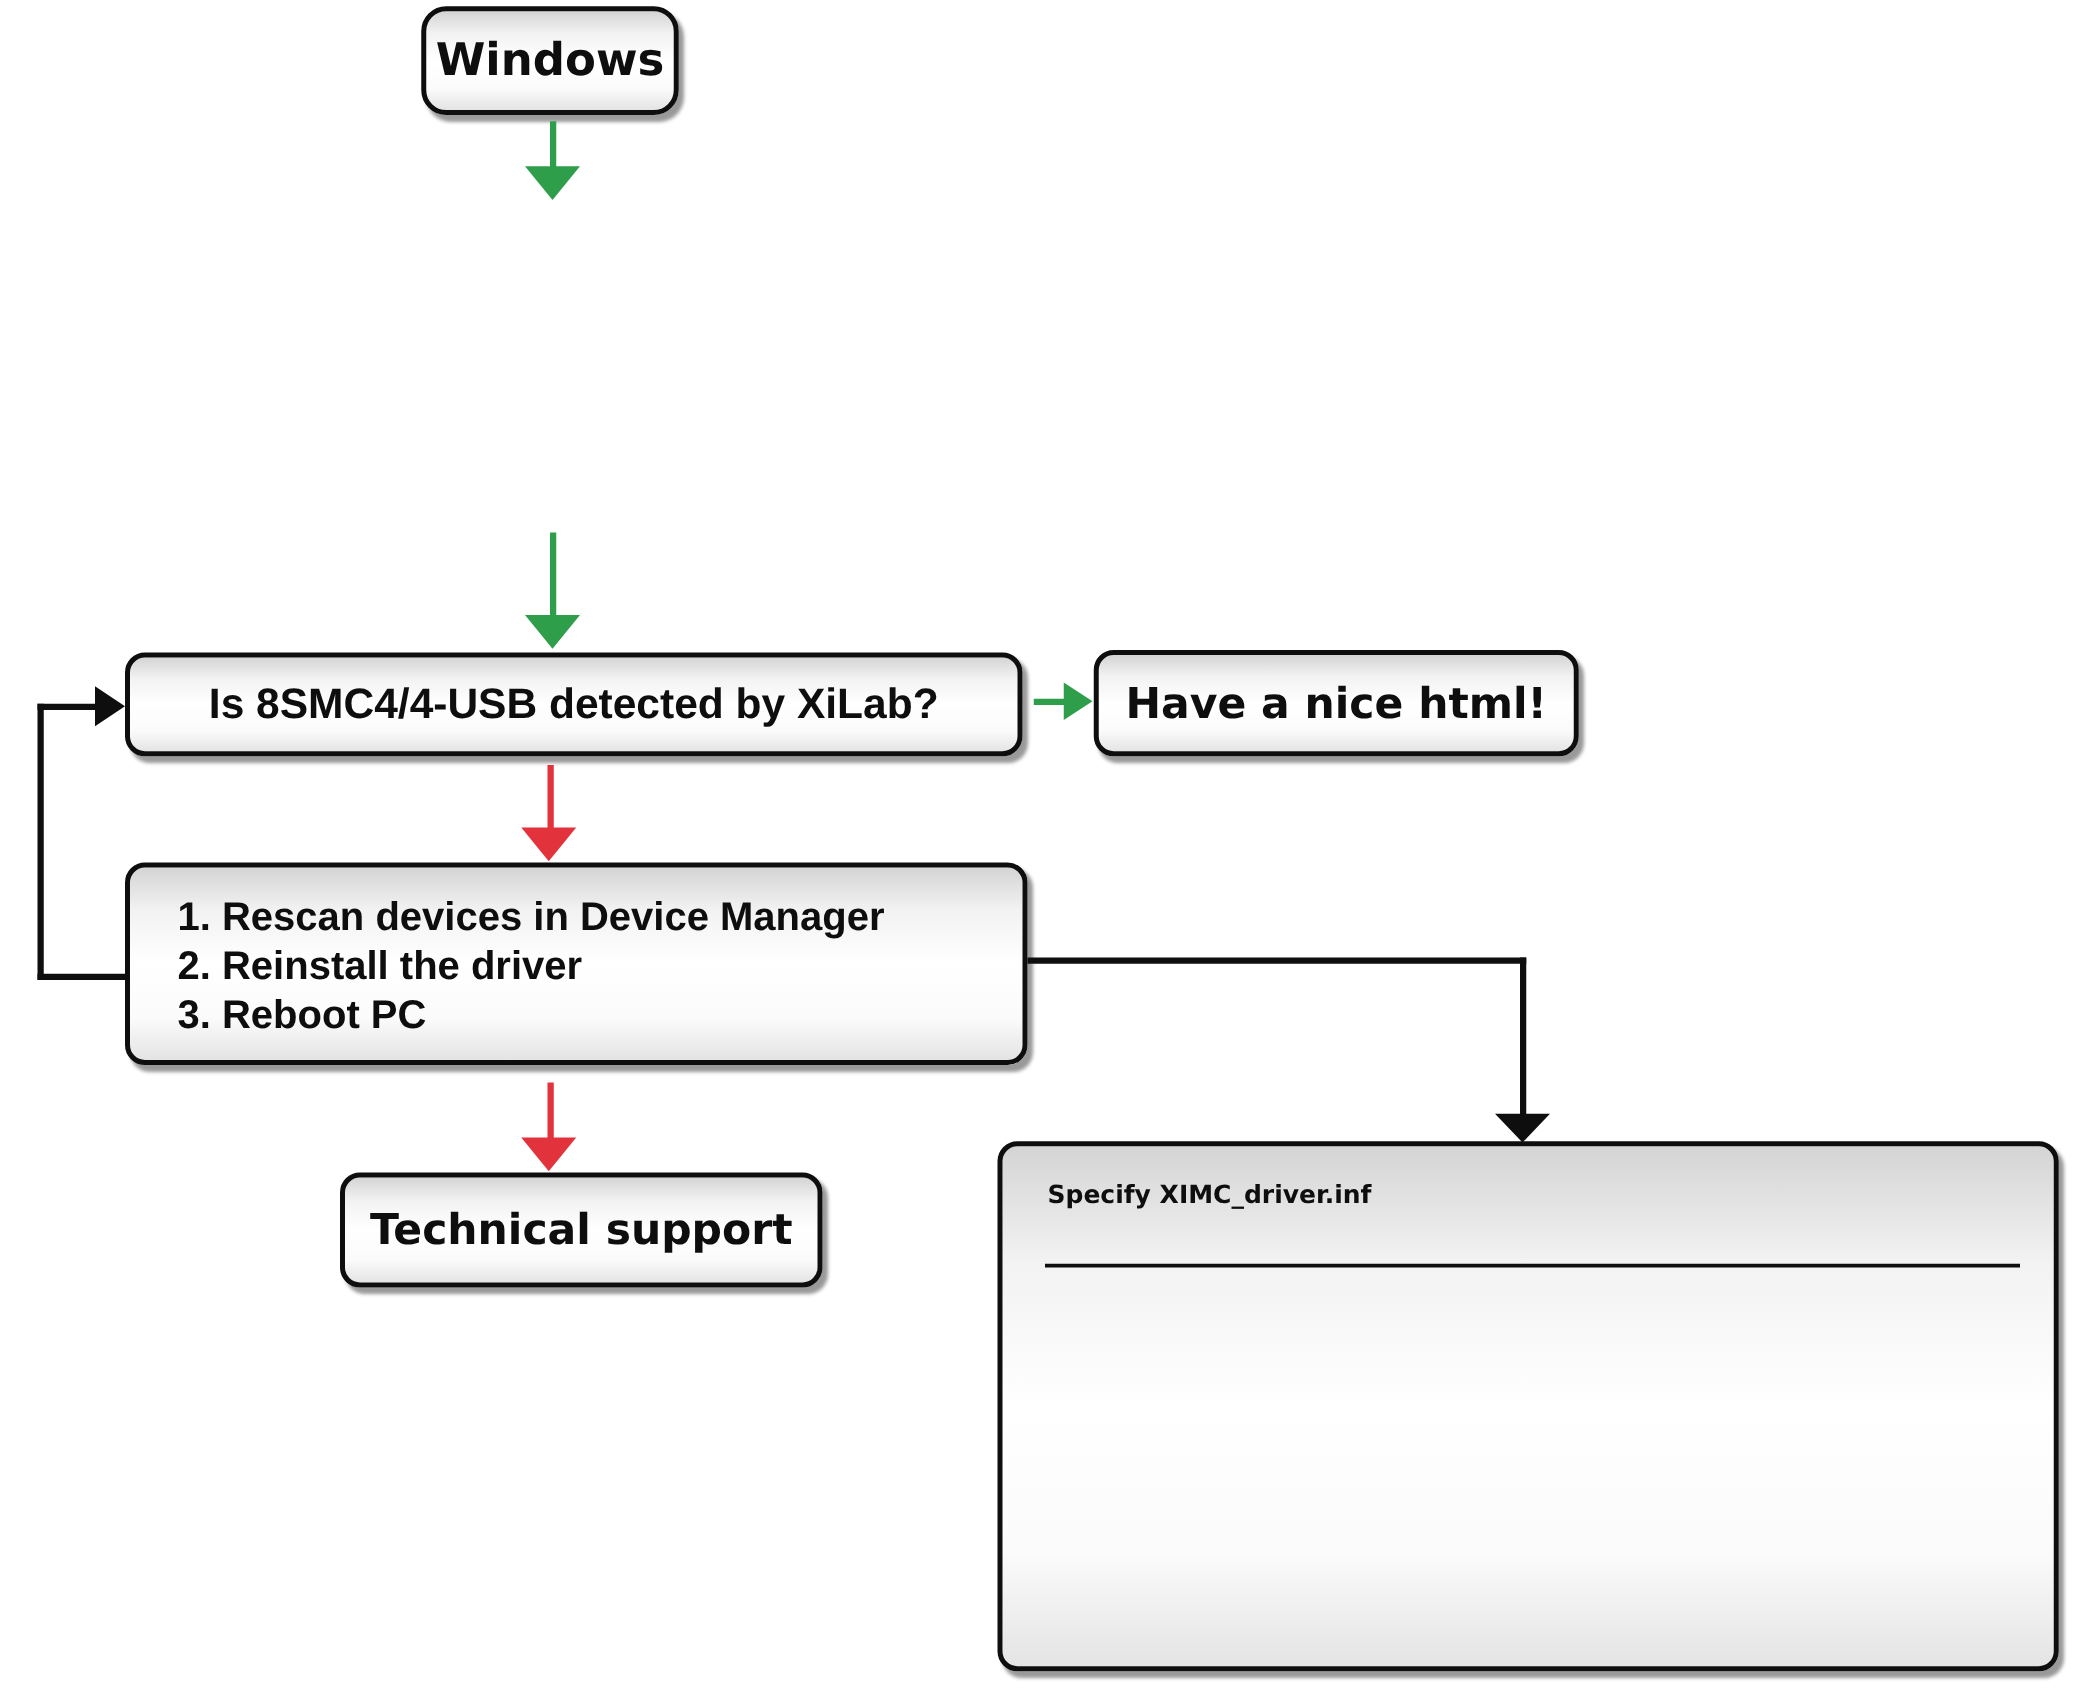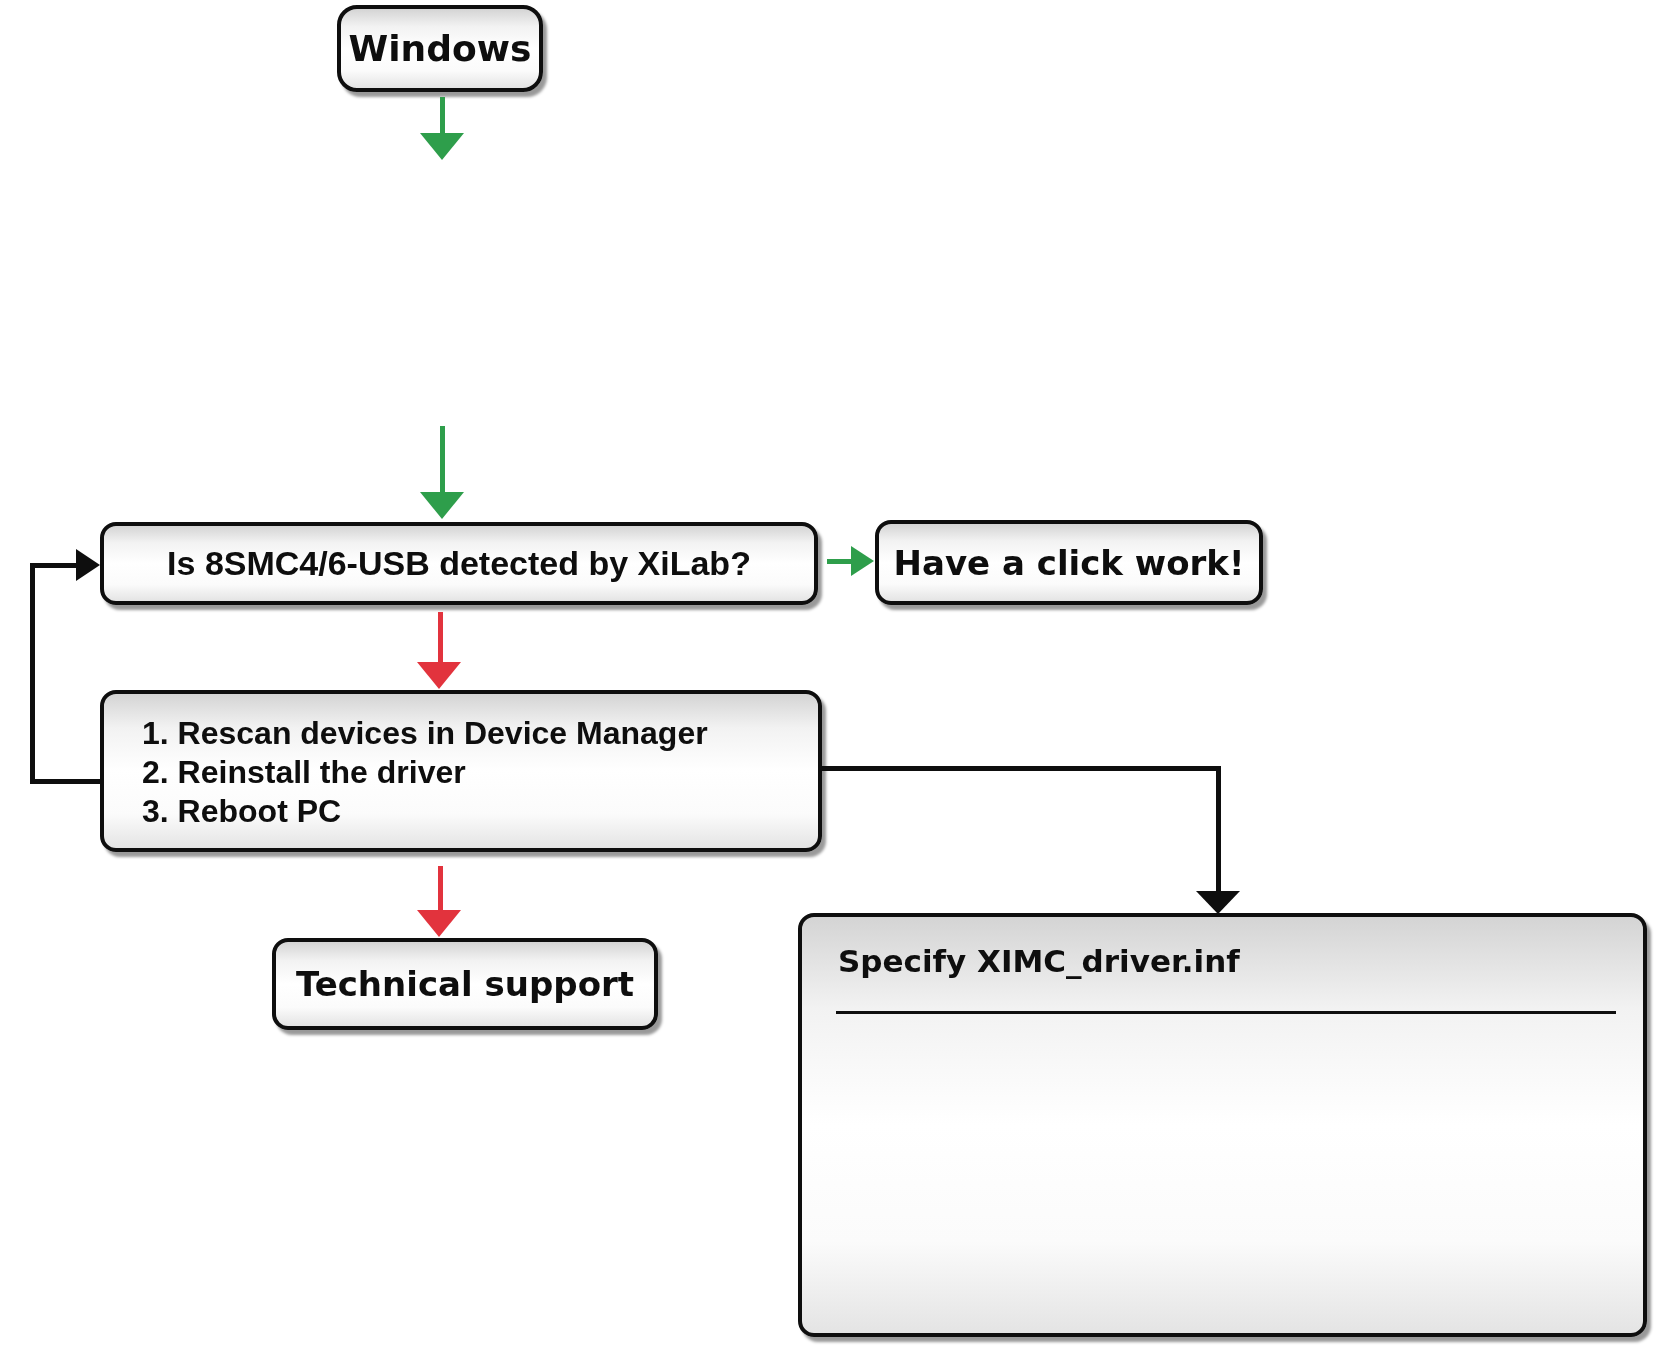--- a/index.html
+++ b/index.html
@@ -29,21 +29,21 @@
   .box-question{left:100px;top:522px;width:718px;height:83px;font-size:34px;}
   
   .box-nice{left:875px;top:520px;width:388px;height:85px;font-size:34px;}
   
   .box-rescan{left:100px;top:690px;width:722px;height:162px;}
   .box-rescan .body{position:absolute;left:38px;top:20px;font-size:32px;line-height:39px;}
   
   .box-tech{left:272px;top:938px;width:386px;height:92px;font-size:34px;}
   
   .box-specify{left:798px;top:913px;width:849px;height:424px;}
-  .box-specify .title{position:absolute;left:36px;top:26px;font-size:31px;font-family:"DejaVu Sans",sans-serif;font-weight:bold;}
+  .box-specify .title{position:absolute;left:36px;top:26px;font-size:20px;font-family:"DejaVu Sans",sans-serif;font-weight:bold;}
   .box-specify .sep{position:absolute;left:34px;top:94px;width:780px;height:3px;background:#0e0e0e;}
   .box-specify .body{position:absolute;left:36px;top:140px;font-size:25px;line-height:40px;font-family:"DejaVu Sans",sans-serif;font-weight:bold;}
   
   .shaft-v{position:absolute;width:5px;}
   .shaft-h{position:absolute;height:5px;}
   .head-down{position:absolute;width:0;height:0;border-left:22px solid transparent;border-right:22px solid transparent;}
   .head-right{position:absolute;width:0;height:0;border-top:15px solid transparent;border-bottom:15px solid transparent;}
   .green{background:#2E9E4B;}
   .red{background:#E2333D;}
   .black{background:#0e0e0e;}
@@ -63,28 +63,28 @@
   </div>
 
   <div class="shaft-v green" style="left:440px;top:97px;height:40px;"></div>
   <div class="head-down head-green-down" style="left:420px;top:133px;"></div>
 
 
   <div class="shaft-v green" style="left:440px;top:426px;height:68px;"></div>
   <div class="head-down head-green-down" style="left:420px;top:492px;"></div>
 
   <div class="node box-question center font-narrow">
-    <span>Is 8SMC4/6-USB detected by XiLab?</span>
+    <span>Is 8SMC4/4-USB detected by XiLab?</span>
   </div>
 
   <div class="shaft-h green" style="left:827px;top:559px;width:26px;"></div>
   <div class="head-right head-green-right" style="left:851px;top:546px;"></div>
 
   <div class="node box-nice center font-wide">
-    <span>Have a click work!</span>
+    <span>Have a nice html!</span>
   </div>
 
   <div class="shaft-v red" style="left:438px;top:612px;height:52px;"></div>
   <div class="head-down head-red-down" style="left:417px;top:662px;"></div>
 
   <div class="node box-rescan">
     <div class="body font-narrow pre">1. Rescan devices in Device Manager
 2. Reinstall the driver
 3. Reboot PC</div>
   </div>

